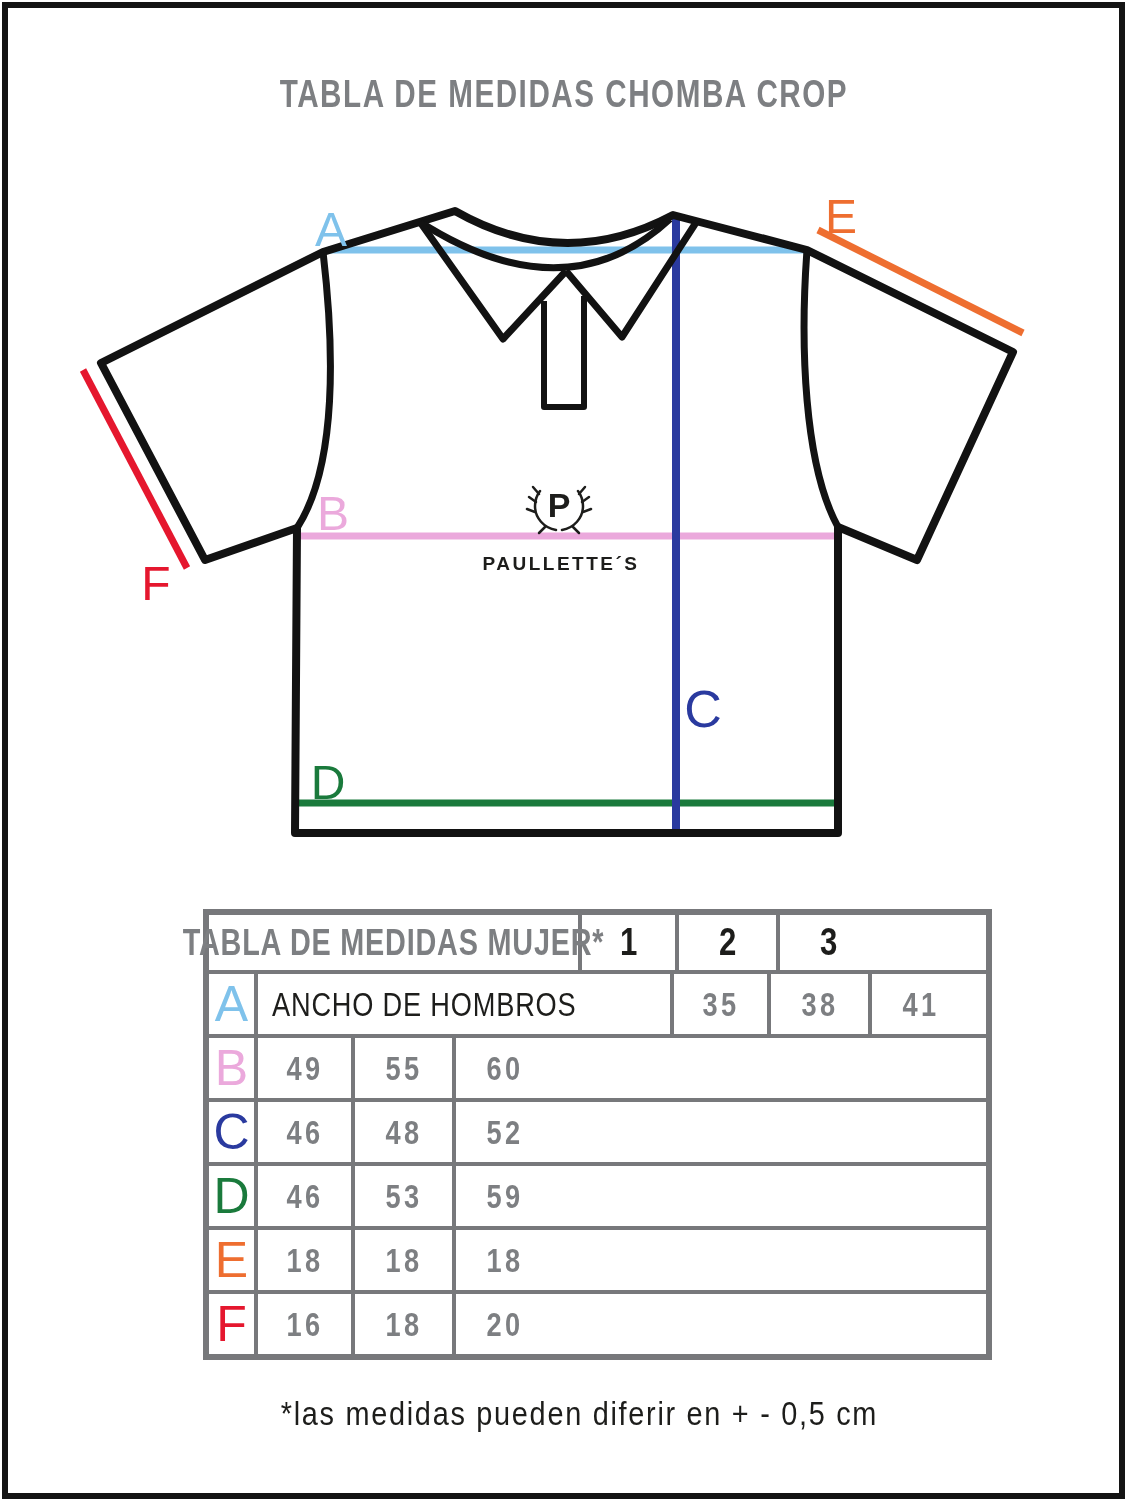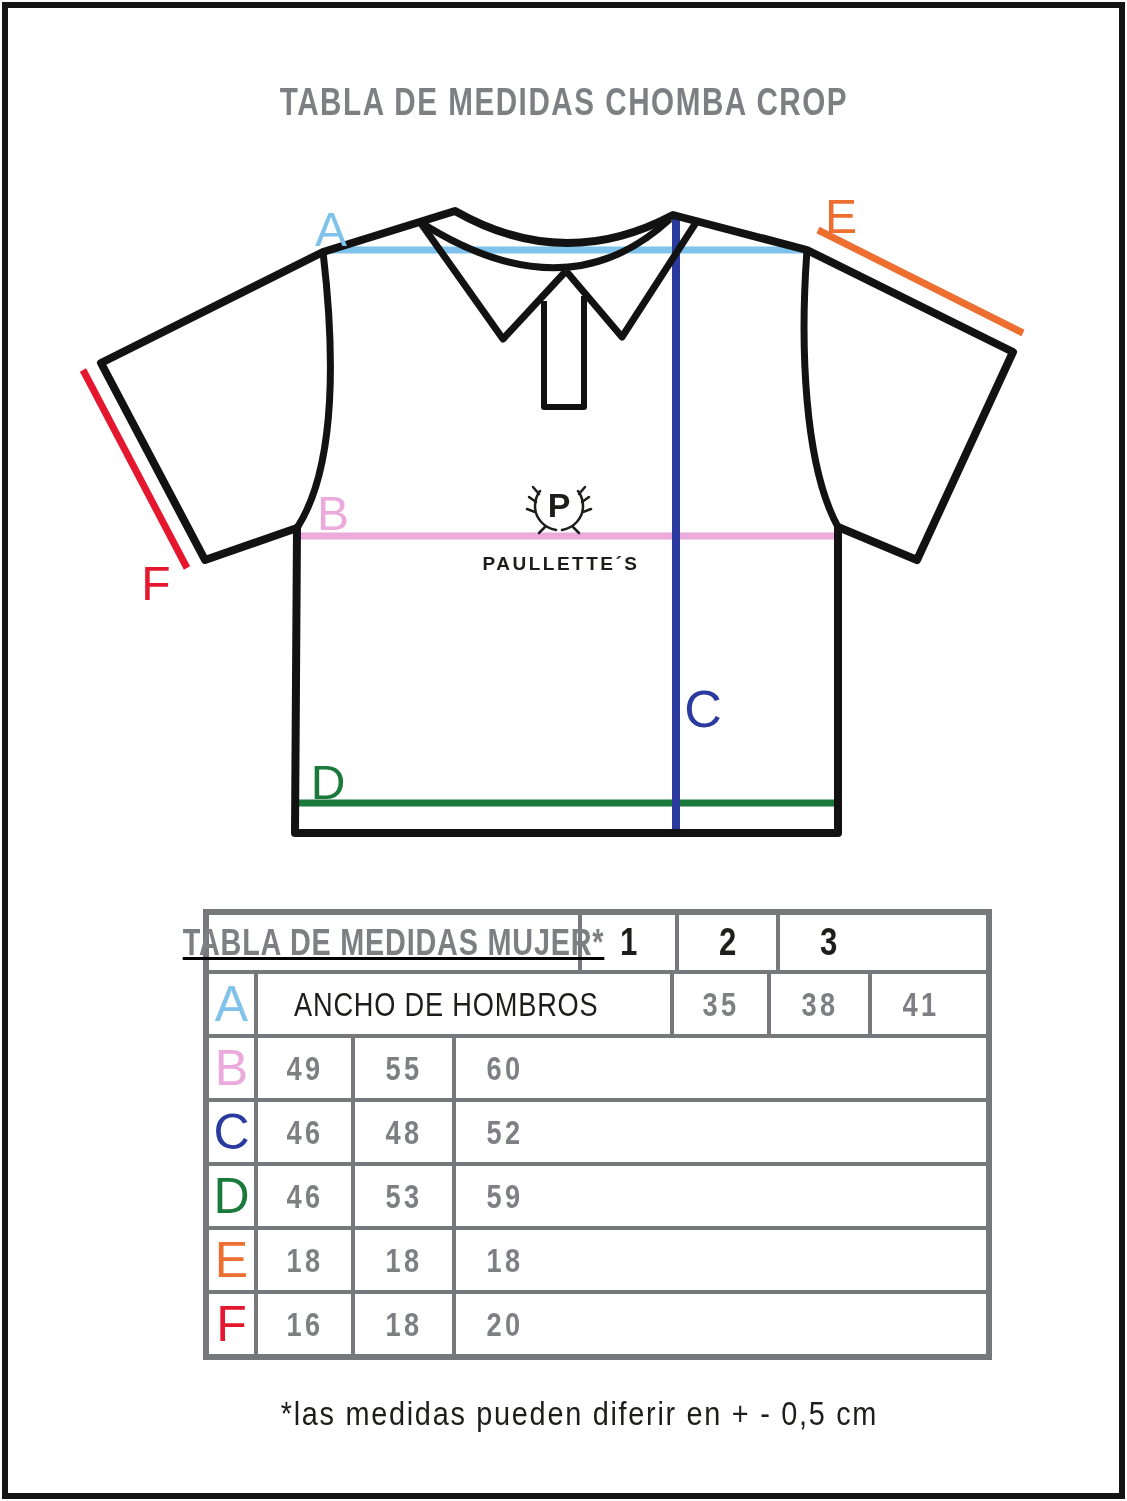--- a/index.html
+++ b/index.html
@@ -1,36 +1,36 @@
 <!DOCTYPE html>
 <html><head>
 <meta charset="utf-8">
 <style>
   html,body{margin:0;padding:0;background:#fff;}
   .page{position:relative;width:1127px;height:1501px;background:#fff;overflow:hidden;
         font-family:"Liberation Sans",sans-serif;}
   .frame{position:absolute;inset:2px;border:6px solid #141414;pointer-events:none;}
-  .title{position:absolute;top:80px;left:0;width:100%;text-align:center;}
+  .title{position:absolute;top:72px;left:0;width:100%;text-align:center;}
   .title span{display:inline-block;transform:scaleX(0.76);transform-origin:center;
         font-size:39px;font-weight:bold;letter-spacing:2px;color:#7D7F82;white-space:nowrap;}
   .shirt-svg{position:absolute;left:0;top:0;}
   .mark-text{font-family:"Liberation Sans",sans-serif;font-size:48px;text-anchor:middle;}
   .mark-c{font-size:52px;}
   .logo-p{font-family:"Liberation Sans",sans-serif;font-size:34px;font-weight:bold;text-anchor:middle;}
   .logo-brand{font-family:"Liberation Sans",sans-serif;font-size:19px;font-weight:bold;
         letter-spacing:2.5px;text-anchor:middle;}
   
   .size-table{position:absolute;left:203px;top:909px;width:789px;background:#fff;
         border:6px solid #77787B;box-sizing:border-box;}
   .trow{display:flex;height:64px;border-top:4px solid #77787B;box-sizing:border-box;}
   .trow.header{height:55px;border-top:none;}
   .cell{box-sizing:border-box;display:flex;align-items:center;justify-content:center;}
   .c-letter{width:49px;border-right:4px solid #77787B;}
-  .c-label{width:416px;border-right:4px solid #77787B;justify-content:flex-start;padding-left:36px;}
-  .c-title{width:373px;border-right:4px solid #77787B;text-decoration:underline;}
+  .c-label{width:416px;border-right:4px solid #77787B;justify-content:flex-start;padding-left:14px;}
+  .c-title{width:373px;border-right:4px solid #77787B;}
   .c-v1{width:97px;border-right:4px solid #77787B;}
   .c-v2{width:101px;border-right:4px solid #77787B;}
   .c-v3{width:98px;}
   .letter-txt{font-size:50px;line-height:1;}
   .label-txt{display:inline-block;transform:scaleX(0.8);transform-origin:left center;
         font-size:34px;letter-spacing:1px;color:#1D1D1B;white-space:nowrap;}
   .head-title-txt{display:inline-block;transform:scaleX(0.8);transform-origin:center;
         font-size:36px;font-weight:bold;letter-spacing:1px;color:#7D7F82;white-space:nowrap;}
   .size-num{display:inline-block;transform:scaleX(0.82);font-size:38px;font-weight:bold;color:#1D1D1B;}
   .val-txt{display:inline-block;transform:scaleX(0.8);font-size:34px;font-weight:bold;

